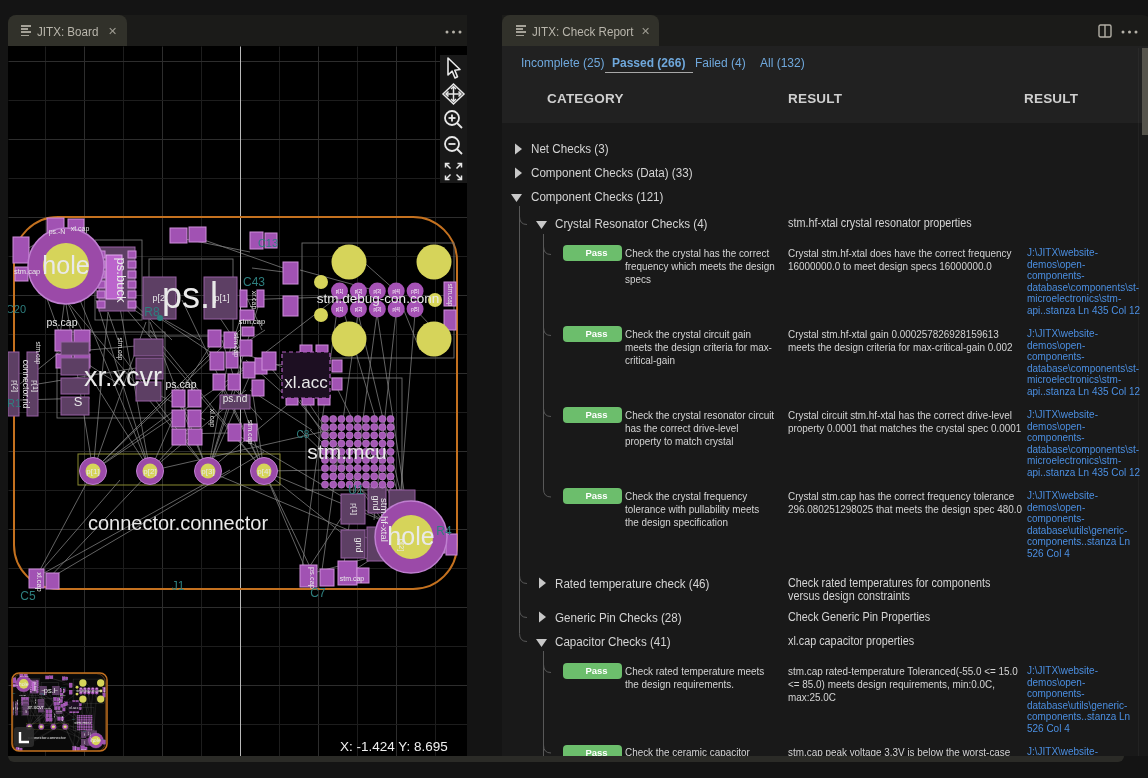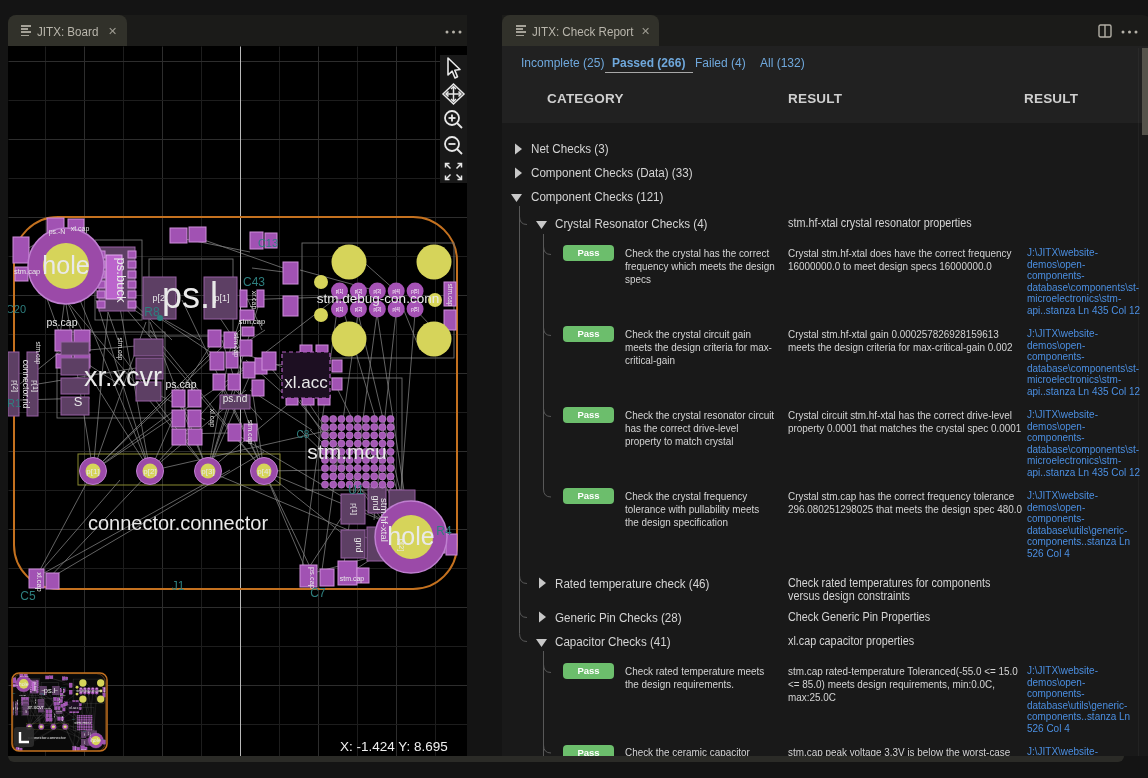--- a/index.html
+++ b/index.html
@@ -10,21 +10,21 @@
 .tab{position:absolute;top:0;height:31px;background:#31312a;border-radius:8px 8px 0 0;}
 .tabtxt{position:absolute;top:10px;font-size:12.5px;color:#b9b6ac;white-space:nowrap;transform:scaleX(.93);transform-origin:0 0;}
 .licon{position:absolute;top:10px;width:10px;height:11px;}
 .licon span{position:absolute;left:0;height:1.6px;background:#a5a298;}
 .xicon{position:absolute;top:10px;font-size:11px;color:#9d9b91;}
 .t{position:absolute;font-size:12.5px;color:#d4d4d4;white-space:nowrap;transform:scaleX(.93);transform-origin:0 0;}
 .c{position:absolute;font-size:11px;line-height:13px;color:#d4d4d4;white-space:nowrap;transform:scaleX(.90);transform-origin:0 0;}
 .r2{position:absolute;font-size:12px;line-height:13px;color:#d4d4d4;white-space:nowrap;transform:scaleX(.90);transform-origin:0 0;}
 .w{position:absolute;font-size:10.5px;line-height:11.6px;color:#4b8fe2;white-space:nowrap;transform:scaleX(.95);transform-origin:0 0;}
 .badge{position:absolute;width:51px;height:16px;background:#6cbe6c;border-radius:4px;
-  color:#fff;font-size:9.5px;font-weight:700;text-align:center;line-height:16px;}
+  color:#fff;font-size:9.5px;font-weight:700;text-align:center;line-height:16px;padding-left:8px;}
 .flt{position:absolute;top:41px;font-size:12px;color:#6fa8dc;white-space:nowrap;}
 .hdr{position:absolute;top:76px;font-size:13.5px;font-weight:700;color:#cfcfcf;letter-spacing:.2px;}
 </style>
 </head>
 <body>
 <div id="wrap">
 
   <div class="abs" style="left:8px;top:15px;width:459px;height:741px;overflow:hidden;">
     <div class="tabbar" style="left:0;width:459px;top:0;border-radius:8px 0 0 0;"></div>
     <div class="tab" style="left:0;width:119px;">

